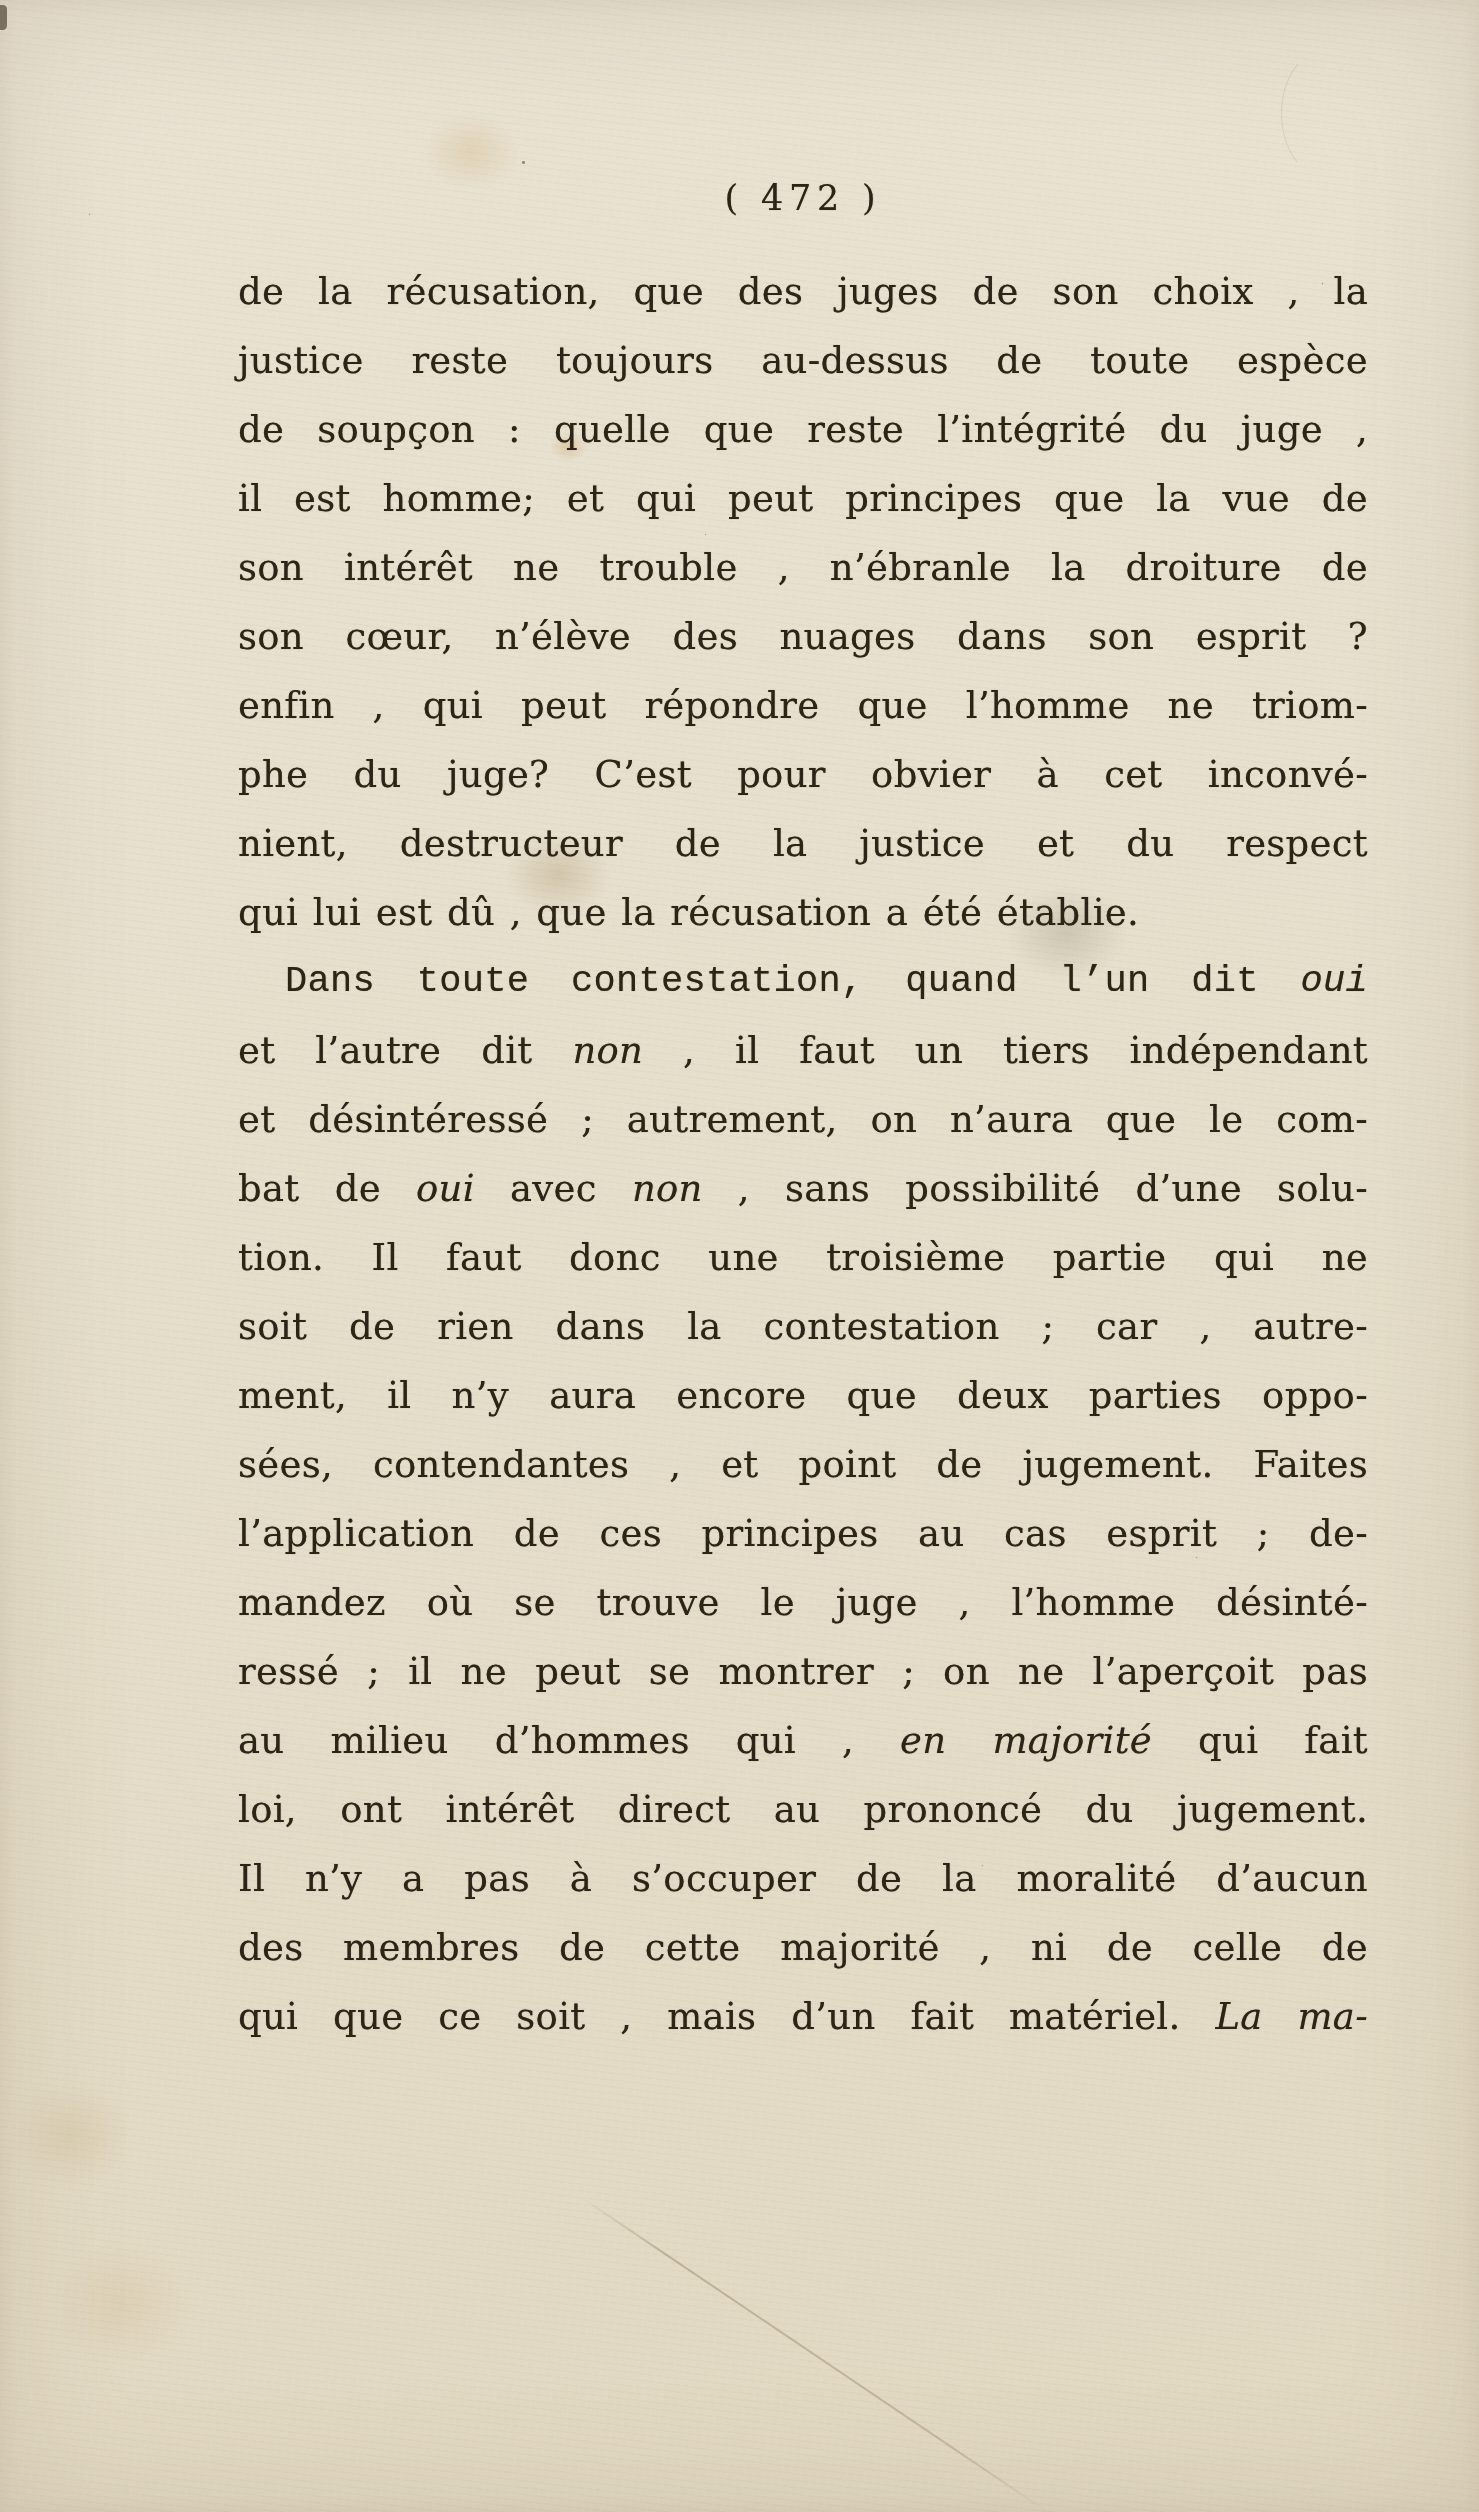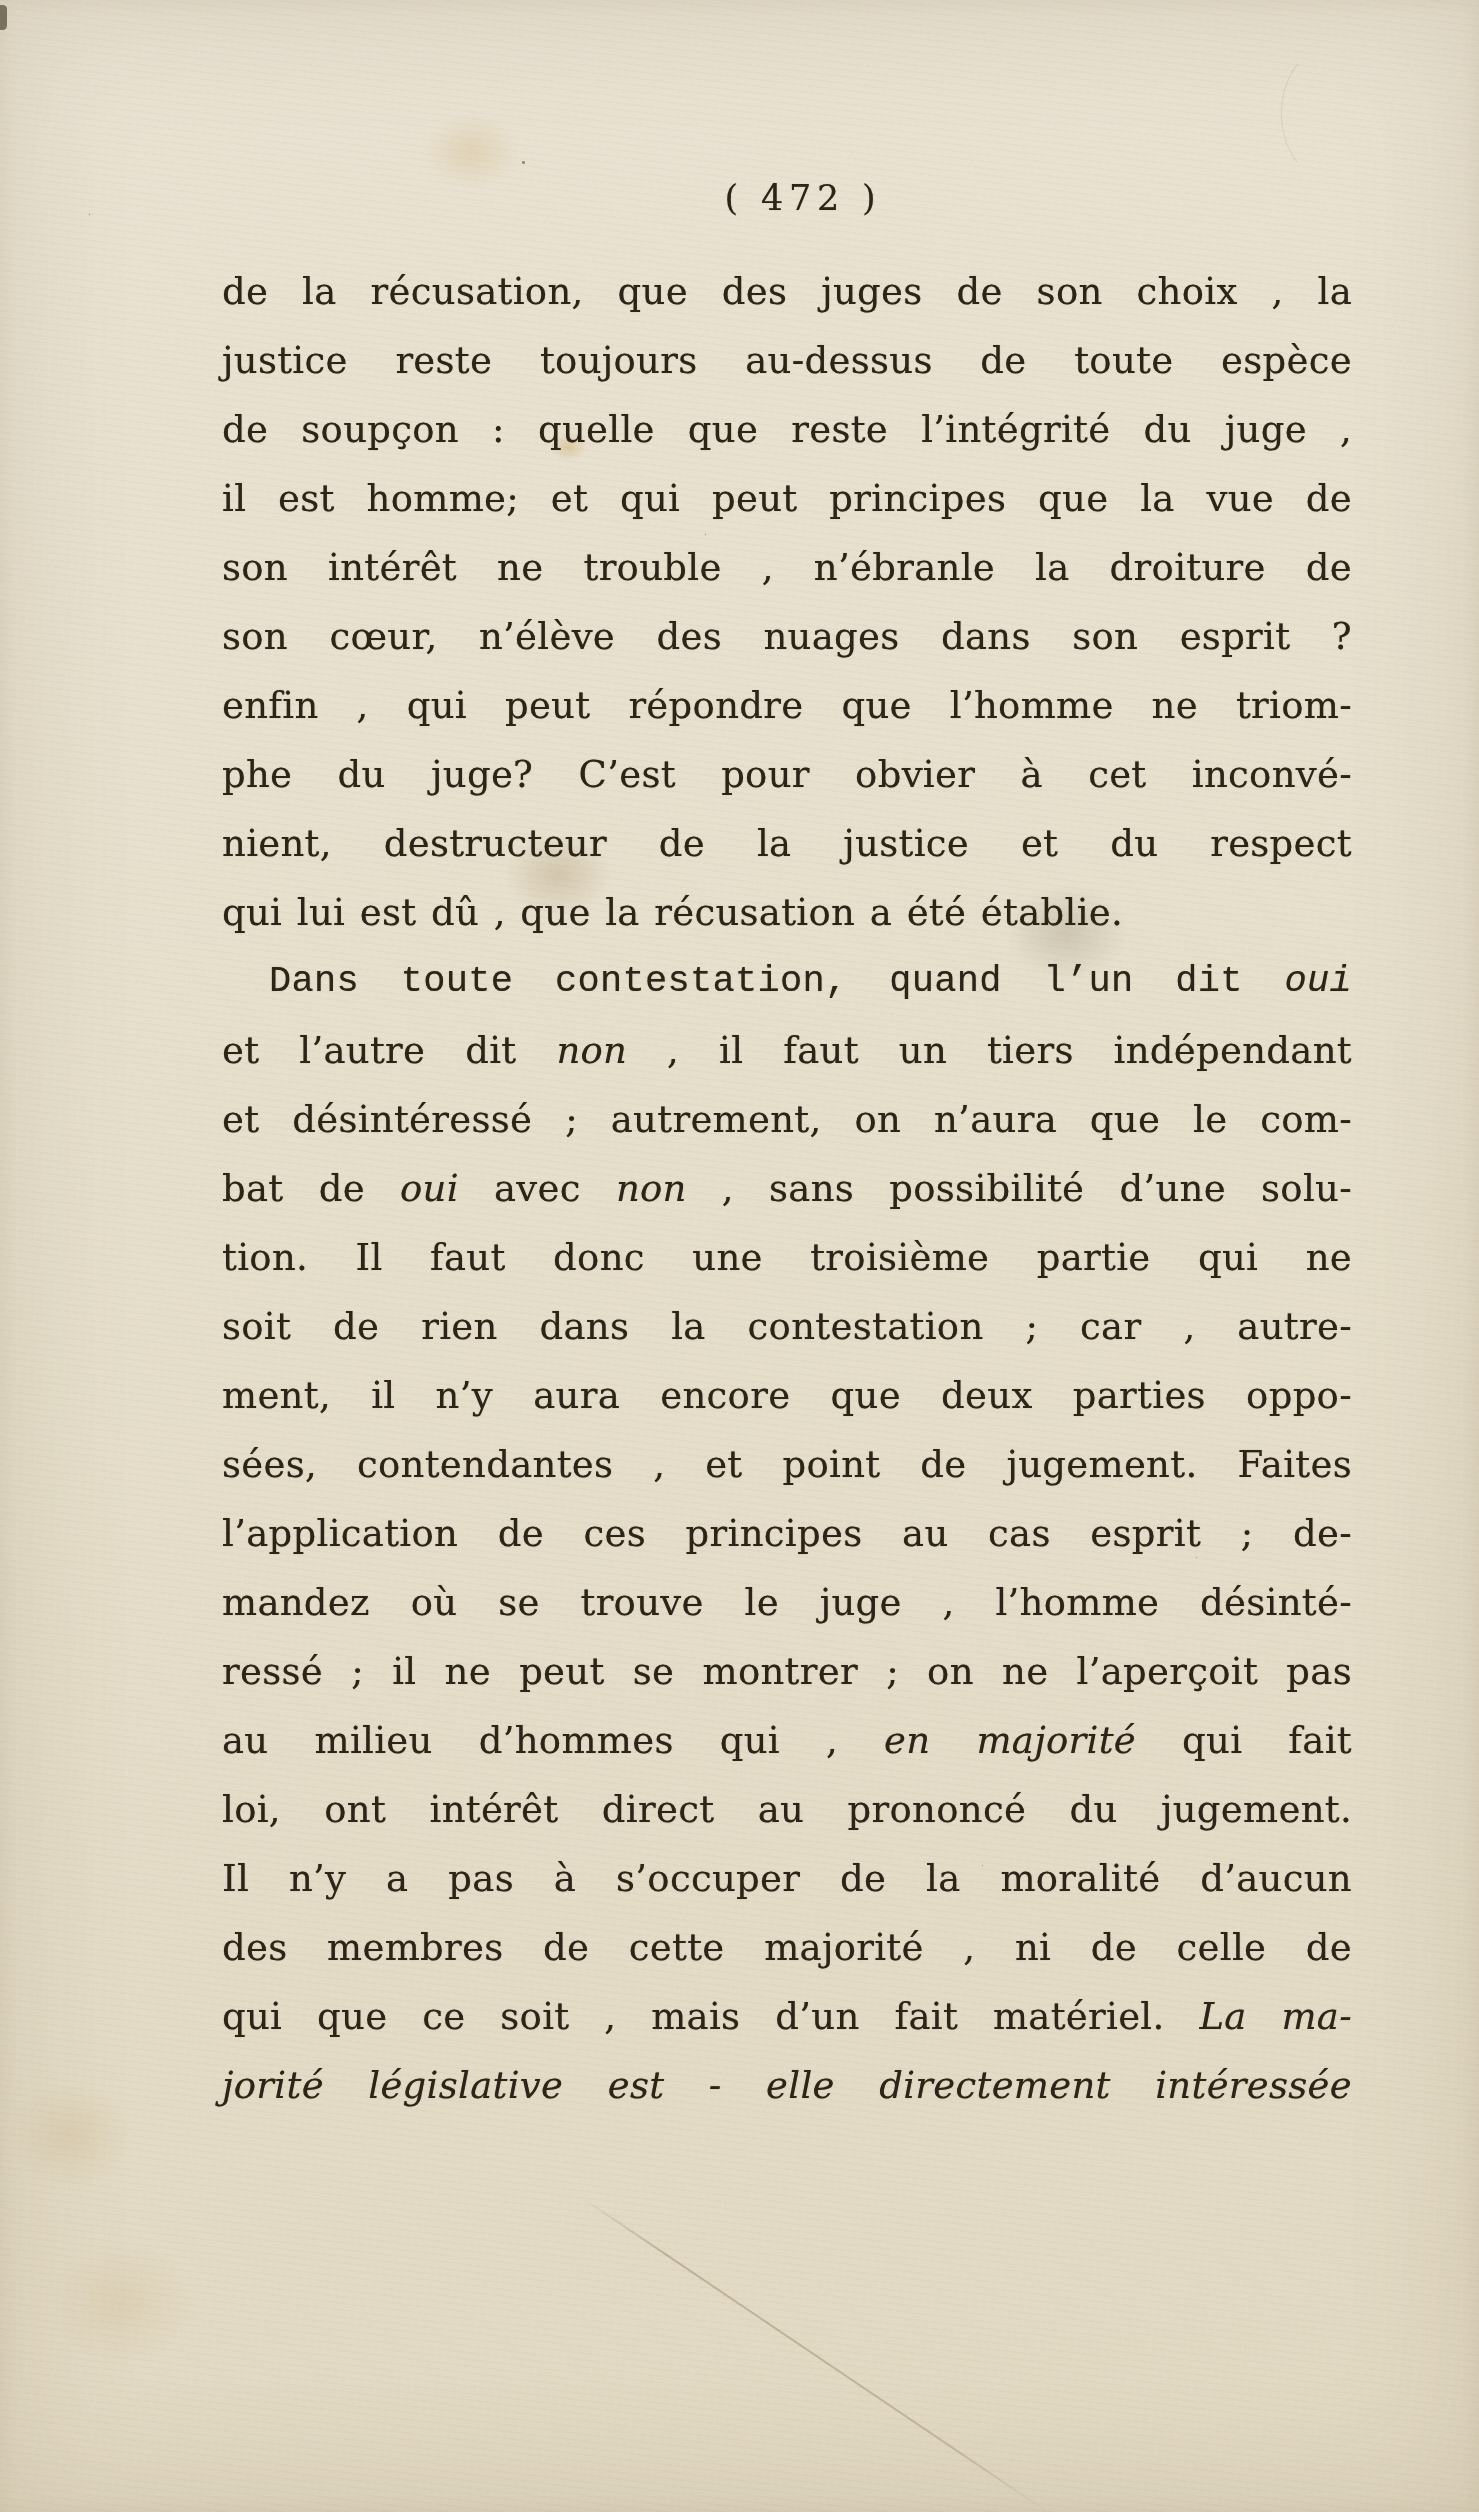--- a/index.html
+++ b/index.html
@@ -44,21 +44,21 @@
       1321px 282px 0 -0.8px rgba(60,50,35,.4),
       300px 1263px 0 -0.8px rgba(60,50,35,.3),
       981px 1864px 0 -0.8px rgba(60,50,35,.3),
       704px 533px 0 -0.8px rgba(60,50,35,.35),
       1195px 1556px 0 -0.8px rgba(60,50,35,.28);}
   .pagenum{
     position:absolute;top:177px;left:238px;width:1130px;
     text-align:center;font-size:35px;line-height:43px;letter-spacing:5.8px;
     text-shadow:0 0 0.8px rgba(44,35,22,.5);}
   .text-block{
-    position:absolute;top:257px;left:222px;width:1130px;
+    position:absolute;top:257px;left:238px;width:1130px;
     font-size:37px;line-height:69px;
     text-shadow:0 0 0.8px rgba(44,35,22,.55);}
   .line{height:69px;text-align:justify;text-align-last:justify;
     letter-spacing:0.3px;word-spacing:2.5px;}
   .line.short{text-align-last:left;}
   .line.indent{text-indent:47px;font-family:Liberation Mono, monospace;}
   .it{font-style:italic;}
   .page::after{content:'';position:absolute;inset:0;pointer-events:none;
     box-shadow:inset 0 0 125px 8.3px rgba(125,105,75,.15), inset 0 0 16.7px 1.7px rgba(125,105,75,.08);}
 </style>
@@ -100,16 +100,15 @@
       <div class="line"><span>ment, il n’y aura encore que deux parties oppo-</span></div>
       <div class="line"><span>sées, contendantes , et point de jugement. Faites</span></div>
       <div class="line"><span>l’application de ces principes au cas esprit ; de-</span></div>
       <div class="line"><span>mandez où se trouve le juge , l’homme désinté-</span></div>
       <div class="line"><span>ressé ; il ne peut se montrer ; on ne l’aperçoit pas</span></div>
       <div class="line"><span>au milieu d’hommes qui , </span><span class="it">en majorité</span><span> qui fait</span></div>
       <div class="line"><span>loi, ont intérêt direct au prononcé du jugement.</span></div>
       <div class="line"><span>Il n’y a pas à s’occuper de la moralité d’aucun</span></div>
       <div class="line"><span>des membres de cette majorité , ni de celle de</span></div>
       <div class="line"><span>qui que ce soit , mais d’un fait matériel. </span><span class="it">La ma-</span></div>
-      <div class="line"><span class="it">jorité législative est - elle directement intéressée</span></div>
     </div>
 </div>
 
 
 </body></html>

